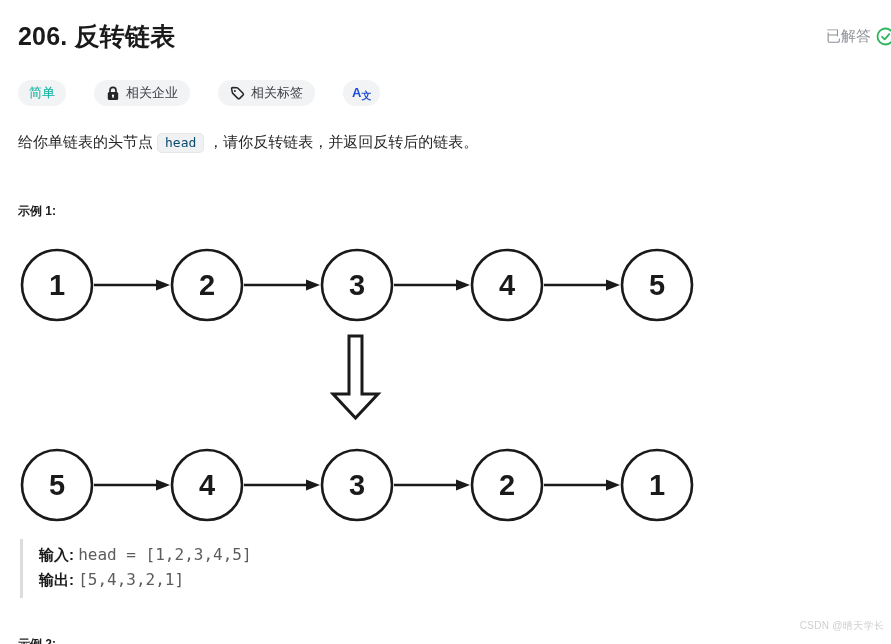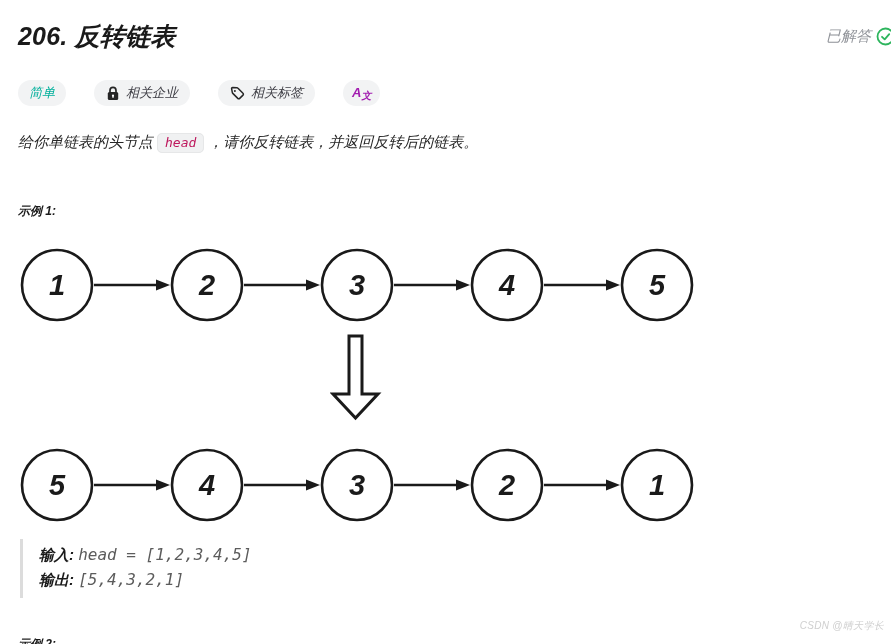--- a/index.html
+++ b/index.html
@@ -1,47 +1,47 @@
 <!DOCTYPE html>
 <html><head>
 <meta charset="utf-8">
 <style>
   html,body{margin:0;padding:0;background:#fff;}
   .page{
     position:relative;width:891px;height:644px;background:#ffffff;
-    font-family:"Liberation Sans",sans-serif;color:#262626;overflow:hidden;font-style:italic;
+    font-family:"Liberation Sans",sans-serif;color:#262626;overflow:hidden;
   }
   
   .title{
     position:absolute;left:18px;top:20px;margin:0;
     font-size:25px;font-weight:700;color:#1a1a1a;letter-spacing:.2px;
   }
   
   .solved{
     position:absolute;top:27px;right:-4px;display:flex;align-items:center;gap:5px;
     font-size:15px;color:#909399;
   }
   .solved svg{flex:0 0 auto;}
   
   .tags{position:absolute;left:18px;top:80px;display:flex;align-items:center;gap:28px;}
   .pill{
     height:26px;display:inline-flex;align-items:center;gap:6px;
     background:#f2f3f4;border-radius:13px;padding:0 12px;
     font-size:13px;color:#3c3c43;white-space:nowrap;cursor:pointer;
   }
   .pill.difficulty{color:#00af9b;padding:0 11px;}
-  .pill.round{padding:0 9px;font-weight:600;color:#a21caf;}
+  .pill.round{padding:0 9px;font-weight:600;color:#1d4ed8;}
   .pill .zh{font-size:10px;position:relative;top:2px;}
   
   .desc{
     position:absolute;left:18px;top:130px;margin:0;font-size:15px;line-height:24px;color:#262626;
   }
   .code-pill{
     font-family:"DejaVu Sans Mono","Liberation Mono",monospace;
-    font-size:13px;color:#be185d;background:#f0f1f2;border:1px solid #e6e7e8;
+    font-size:13px;color:#0c4a6e;background:#f0f1f2;border:1px solid #e6e7e8;
     border-radius:5px;padding:1px 7px 2px;margin:0 4px;
   }
   
   .example-label{
     position:absolute;left:18px;font-size:12px;font-weight:700;color:#1a1a1a;
   }
   .example1-label{top:203px;}
   .example2-label{top:636px;}
   
   .row-svg{position:absolute;left:0;width:891px;height:80px;}

